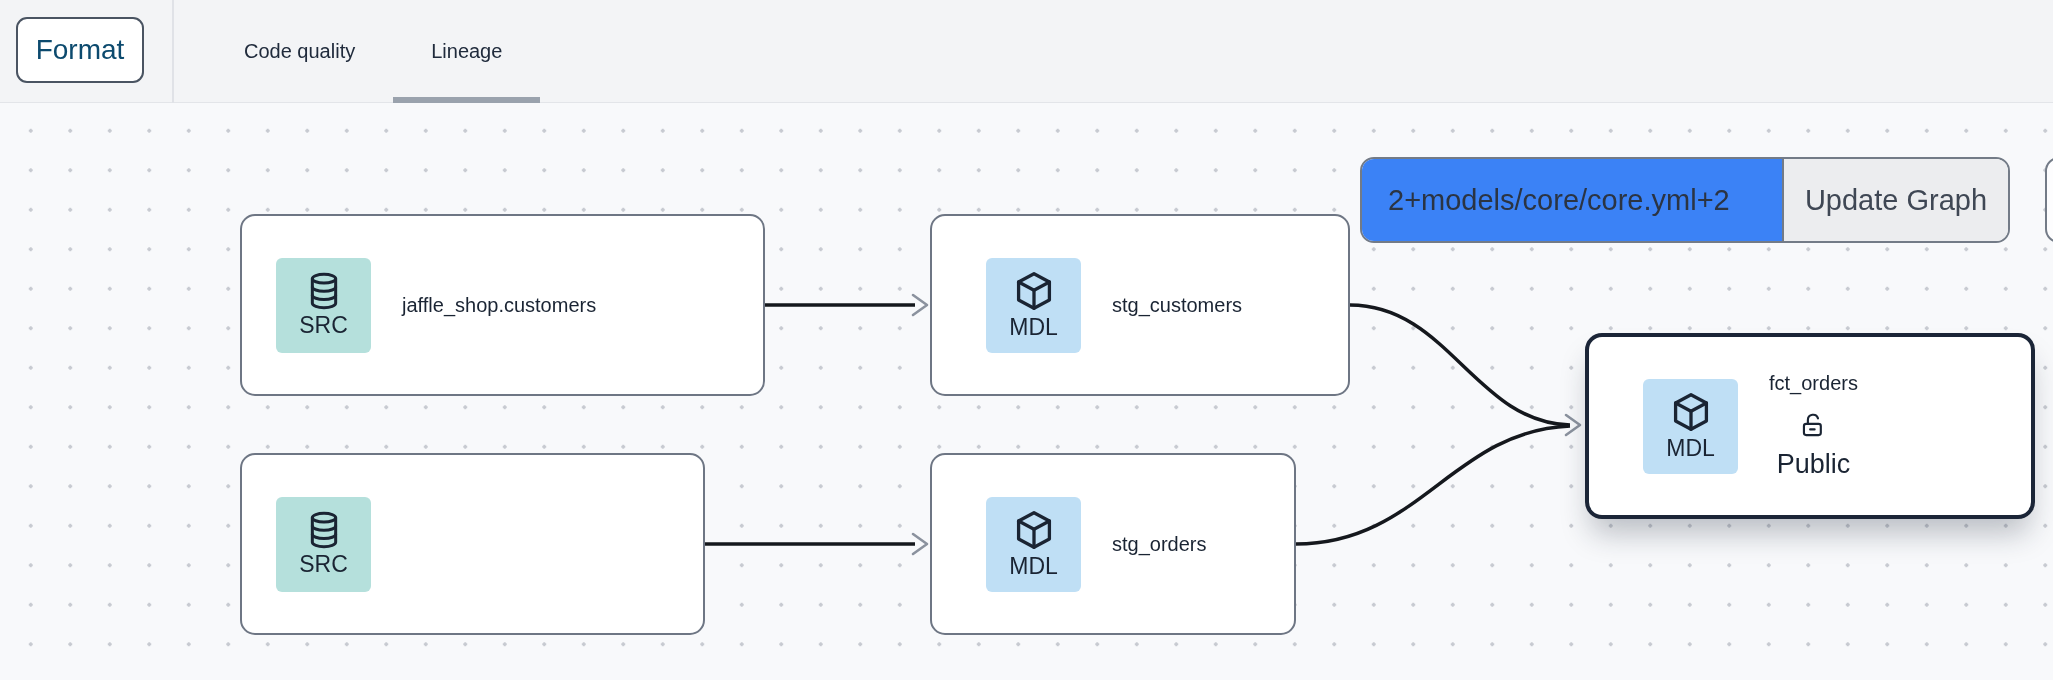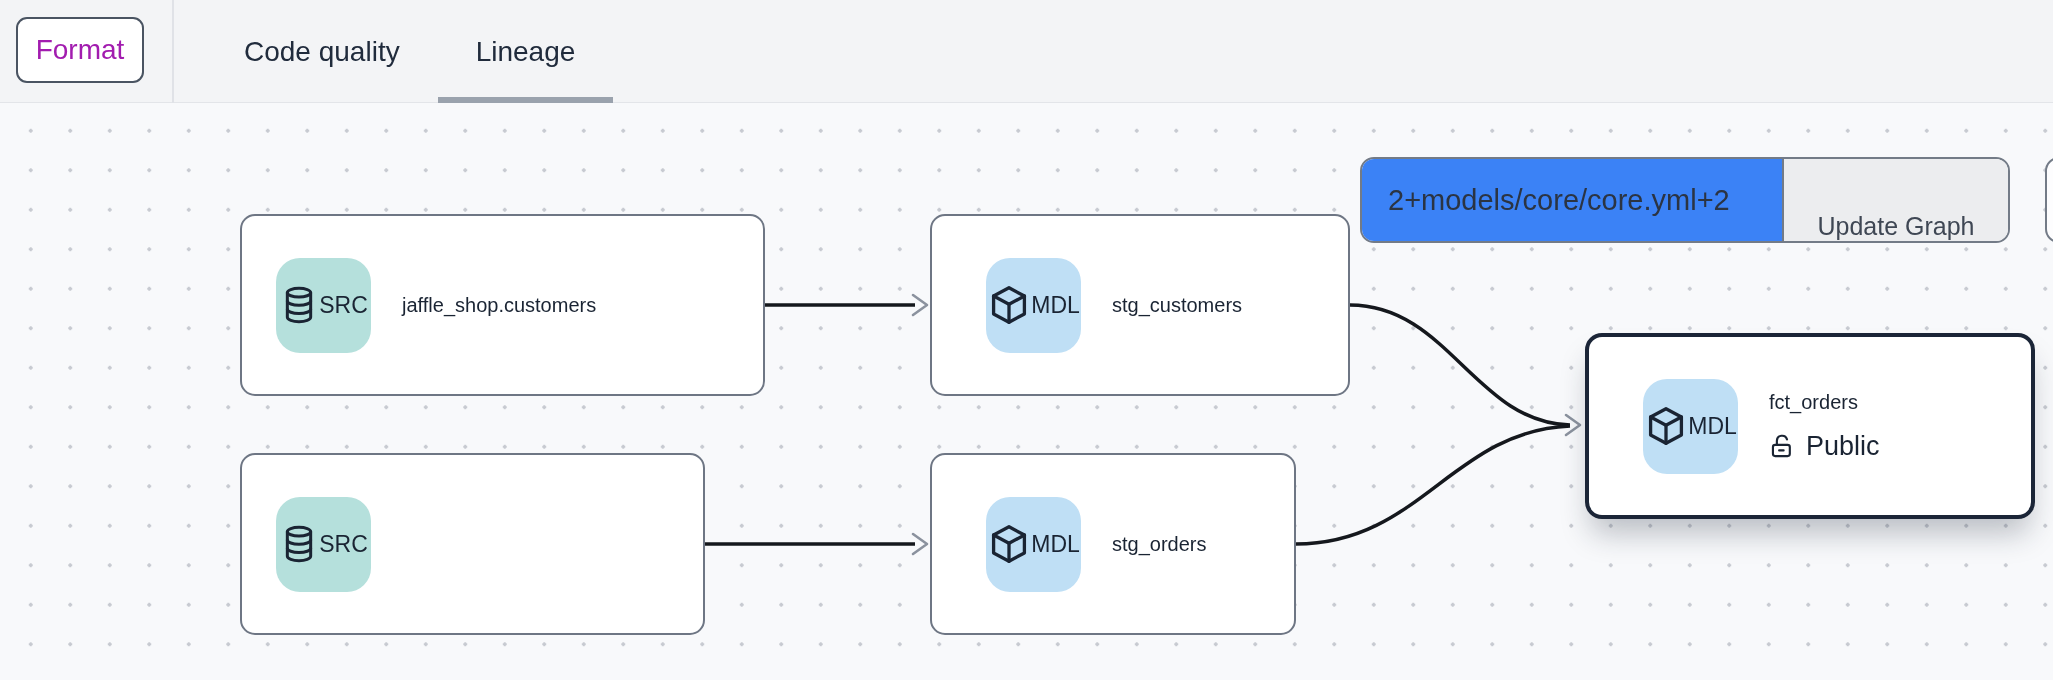--- a/index.html
+++ b/index.html
@@ -17,49 +17,49 @@
     --panel-border:#737b87;
     --btn-bg:#ecedef;
     --underline:#9aa2ad;
   }
   *{margin:0;padding:0;box-sizing:border-box;}
   html,body{width:2053px;height:680px;overflow:hidden;}
   body{font-family:"Liberation Sans","DejaVu Sans",sans-serif;background:var(--canvas-bg);position:relative;}
 
   
   .topbar{position:absolute;left:0;top:0;width:2053px;height:103px;background:var(--topbar-bg);border-bottom:1px solid var(--topbar-border);z-index:30;}
-  .format-btn{position:absolute;left:16px;top:17px;width:128px;height:66px;background:#fff;border:2.5px solid #4a5462;border-radius:11px;display:flex;align-items:center;justify-content:center;font-size:28px;color:#a21caf;cursor:pointer;}
+  .format-btn{position:absolute;left:16px;top:17px;width:128px;height:66px;background:#fff;border:2.5px solid #4a5462;border-radius:11px;display:flex;align-items:center;justify-content:center;font-size:28px;color:#0c4a6e;cursor:pointer;}
   .topbar-divider{position:absolute;left:172px;top:0;width:2px;height:103px;background:#e0e2e7;}
   .tabs{position:absolute;left:206px;top:0;height:103px;display:flex;}
-  .tab{height:103px;padding:0 38px;display:flex;align-items:center;font-size:28px;color:#202b3c;position:relative;cursor:pointer;}
+  .tab{height:103px;padding:0 38px;display:flex;align-items:center;font-size:20px;color:#202b3c;position:relative;cursor:pointer;}
   .tab.active::after{content:"";position:absolute;left:0;right:0;bottom:0;height:6px;background:var(--underline);}
 
   
   .canvas{position:absolute;left:0;top:103px;width:2053px;height:577px;background:var(--canvas-bg);
     background-image:radial-gradient(circle,var(--dot) 1.7px,transparent 1.8px);
     background-size:39.5px 39.5px;background-position:11px 8px;}
   .edges{position:absolute;left:0;top:0;width:2053px;height:577px;pointer-events:none;}
 
   
   .node{position:absolute;background:#fff;border:2.5px solid var(--node-border);border-radius:15px;display:flex;align-items:center;padding-left:34px;cursor:pointer;}
   .node.selected{border:4.5px solid var(--selected-border);border-radius:17px;box-shadow:0 20px 30px -6px rgba(25,35,55,.28);}
-  .badge-box{width:95px;height:95px;border-radius:24px;display:flex;flex-direction:row;align-items:center;justify-content:center;flex:0 0 auto;color:var(--ink);}
+  .badge-box{width:95px;height:95px;border-radius:6px;display:flex;flex-direction:column;align-items:center;justify-content:center;flex:0 0 auto;color:var(--ink);}
   .badge-box.src{background:var(--src-badge);}
   .badge-box.mdl{background:var(--mdl-badge);margin-left:20px;}
   .badge-box svg{display:block;}
   .badge-label{font-size:23px;margin-top:1px;color:var(--ink);}
   .node-label{font-size:20px;color:var(--ink);margin-left:31px;white-space:nowrap;}
   .node-text-col{margin-left:31px;display:flex;flex-direction:column;gap:17px;}
   .node-text-col .node-label{margin-left:0;}
-  .access-row{display:flex;align-items:center;gap:10px;font-size:27px;color:var(--ink);}
+  .access-row{display:flex;align-items:center;gap:10px;font-size:27px;color:var(--ink);flex-direction:column;}
 
   
   .graph-controls{position:absolute;left:1360px;top:54px;width:650px;height:86px;background:#fff;border:2px solid var(--panel-border);border-radius:14px;display:flex;overflow:hidden;z-index:20;}
   .selector-input{flex:1;border:none;outline:none;background:#3b82f6;font-family:"Liberation Sans","DejaVu Sans",sans-serif;font-size:29px;color:#2b3443;padding:0 10px 0 26px;}
-  .update-btn{width:226px;background:var(--btn-bg);border:none;border-left:2px solid var(--panel-border);font-family:"Liberation Sans","DejaVu Sans",sans-serif;font-size:25px;color:#3f4754;display:flex;align-items:flex-end;justify-content:center;cursor:pointer;}
+  .update-btn{width:226px;background:var(--btn-bg);border:none;border-left:2px solid var(--panel-border);font-family:"Liberation Sans","DejaVu Sans",sans-serif;font-size:29px;color:#3f4754;display:flex;align-items:center;justify-content:center;cursor:pointer;}
   .side-panel-partial{position:absolute;left:2045px;top:54px;width:44px;height:86px;background:#fdfdfe;border:2px solid var(--panel-border);border-radius:14px;z-index:20;cursor:pointer;}
 </style>
 </head>
 <body>
 
 <div class="topbar">
   <button class="format-btn">
     <span>Format</span>
   </button>
   <div class="topbar-divider"></div>

